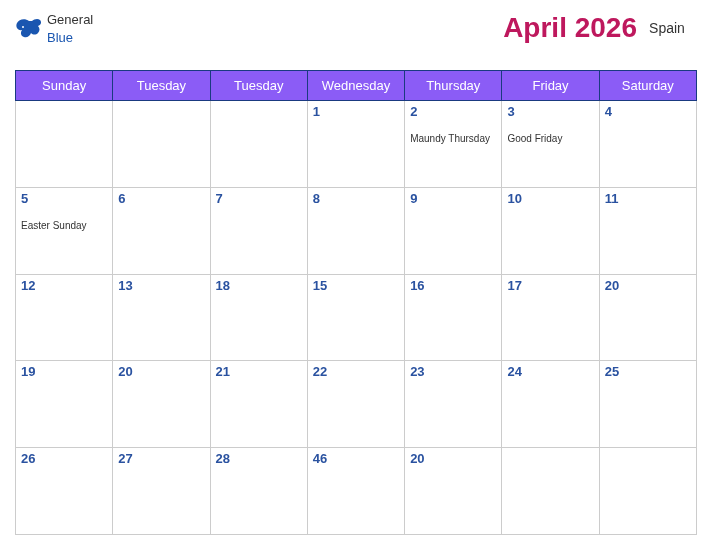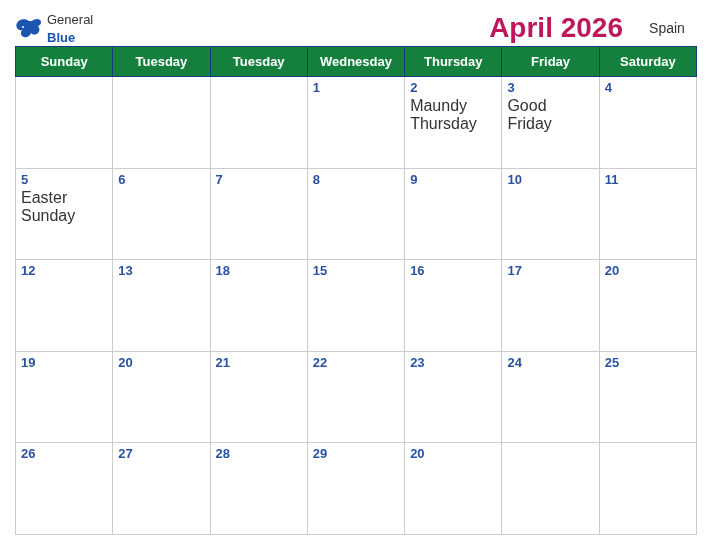--- a/index.html
+++ b/index.html
@@ -11,37 +11,36 @@
       display: flex;
       flex-direction: column;
       align-items: center;
       padding: 10px 15px 15px 15px;
     }
     .header {
       width: 100%;
       display: flex;
       align-items: center;
       justify-content: space-between;
-      margin-bottom: 0;
-      gap: 14px;
+      margin-bottom: 24px;
     }
     .logo {
       display: flex;
       align-items: center;
       gap: 4px;
     }
     .logo-text-general {
       font-size: 13px;
       color: #333;
       font-weight: normal;
     }
     .logo-text-blue {
       font-size: 13px;
       color: #1a56b0;
-      font-weight: bold;
+      font-weight: normal;
     }
     .logo-bird {
       width: 28px;
       height: 22px;
     }
     .title {
       font-size: 28px;
       color: #be185d;
       font-weight: bold;
       text-align: right;
@@ -52,46 +51,46 @@
       color: #333;
       min-width: 60px;
       text-align: center;
     }
     .calendar {
       width: 100%;
       border-collapse: collapse;
       flex: 1;
     }
     .calendar th {
-      background: #15803d;
+      background: #8b5cf6;
       color: #fff;
       font-size: 13px;
-      font-weight: bold;
+      font-weight: normal;
       text-align: center;
       padding: 7px 4px;
       border: 1px solid #1a3a80;
     }
     .calendar td {
       border: 1px solid #ccc;
       vertical-align: top;
       padding: 3px 5px;
       width: calc(100% / 7);
       height: 74px;
       background: #fff;
     }
     .day-number {
       font-size: 13px;
       font-weight: bold;
       color: #2a52a0;
       display: block;
     }
     .holiday {
-      font-size: 16px;
+      font-size: 10px;
       color: #333;
-      margin-top: 2px;
+      margin-top: 14px;
       display: block;
     }
     .empty-cell {
       background: #fff;
     }
   </style>
 </head>
 <body>
 
 <div class="header">
@@ -215,21 +214,21 @@
         <td>
           <span class="day-number">26</span>
         </td>
         <td>
           <span class="day-number">27</span>
         </td>
         <td>
           <span class="day-number">28</span>
         </td>
         <td>
-          <span class="day-number">29</span>
+          <span class="day-number">46</span>
         </td>
         <td>
           <span class="day-number">20</span>
         </td>
         <td class="empty-cell"></td>
         <td class="empty-cell"></td>
       </tr>
     </tbody>
 </table>
 

